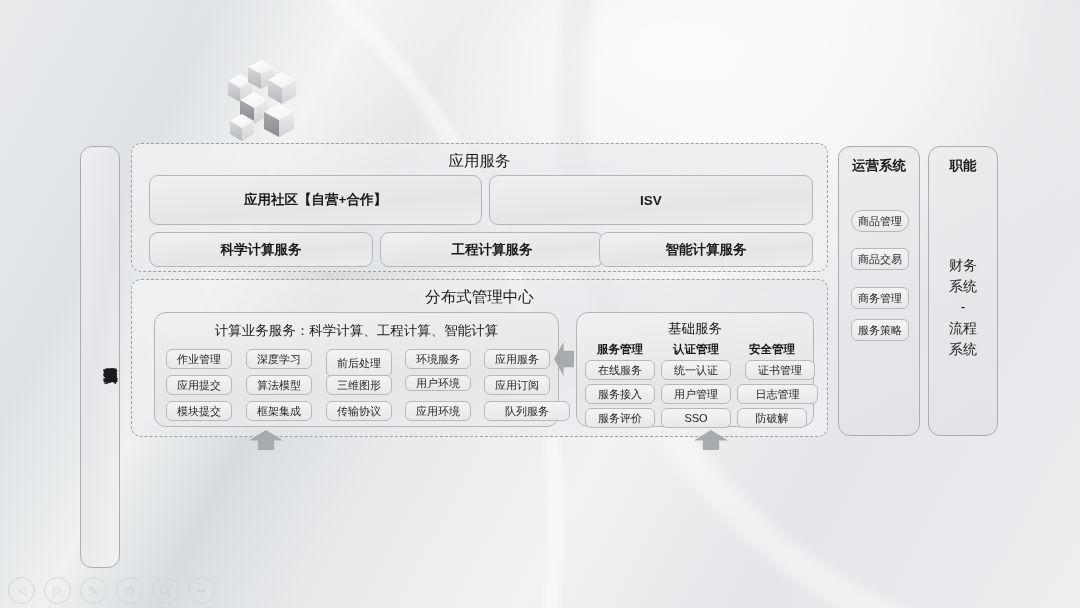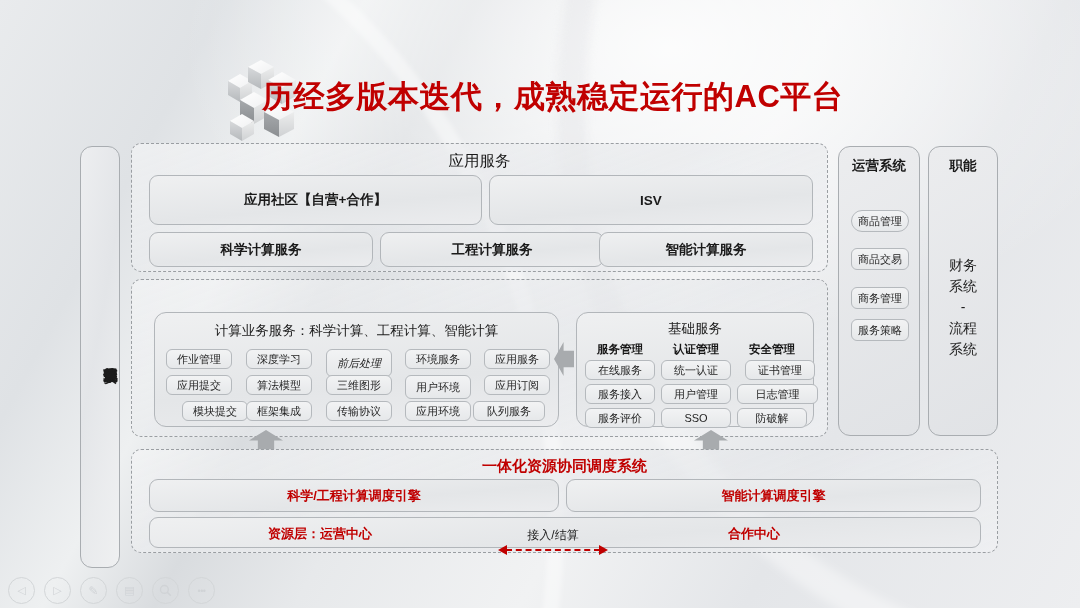--- a/index.html
+++ b/index.html
@@ -230,57 +230,57 @@
 
         <g transform="translate(8,62)">
           <polygon points="0,7 12,0 24,7 12,14" fill="url(#ct)"></polygon>
           <polygon points="0,7 12,14 12,27 0,20" fill="url(#cl)"></polygon>
           <polygon points="24,7 12,14 12,27 24,20" fill="url(#cr)"></polygon>
         </g>
       </g>
     </svg>
   </div>
 
-  <div class="title" style="color: rgb(192, 0, 0);">历经多版本迭代，成熟稳定运行的AC平台</div>
 
   <div class="vpanel" style="left:80px; top:146px; width:40px; height:422px;">
     <div class="vpanel-label">管理及安全规范体系</div>
   </div>
 
   <div class="dashbox" style="left:131px; top:143px; width:697px; height:129px;">
     <div class="section-title" style="top:7px;">应用服务</div>
     <div class="card" style="left:17px; top:31px; width:333px; height:50px;">应用社区【自营+合作】</div>
     <div class="card" style="left:357px; top:31px; width:324px; height:50px;">ISV</div>
     <div class="card" style="left:17px; top:88px; width:224px; height:35px;">科学计算服务</div>
     <div class="card" style="left:248px; top:88px; width:224px; height:35px;">工程计算服务</div>
     <div class="card" style="left:467px; top:88px; width:214px; height:35px;">智能计算服务</div>
   </div>
 
   <div class="dashbox" style="left:131px; top:279px; width:697px; height:158px;">
+    <div class="section-title" style="top:7px;">分布式管理中心</div>
 
     <div class="card plain" style="left:22px; top:32px; width:405px; height:115px; display:block; border-radius:12px;">
       <div class="subtitle" style="top:9px;">计算业务服务：科学计算、工程计算、智能计算</div>
 
       <div class="tag" style="left:11px; top:36px; width:66px; height:20px;">作业管理</div>
       <div class="tag" style="left:91px; top:36px; width:66px; height:20px;">深度学习</div>
-      <div class="tag" style="left:171px; top:36px; width:66px; height:28px;font-style:italic;">前后处理</div>
+      <div class="tag" style="left:171px; top:36px; width:66px; height:28px;">前后处理</div>
       <div class="tag" style="left:250px; top:36px; width:66px; height:20px;">环境服务</div>
       <div class="tag" style="left:329px; top:36px; width:66px; height:20px;">应用服务</div>
 
       <div class="tag" style="left:11px; top:62px; width:66px; height:20px;">应用提交</div>
       <div class="tag" style="left:91px; top:62px; width:66px; height:20px;">算法模型</div>
       <div class="tag" style="left:171px; top:62px; width:66px; height:20px;">三维图形</div>
-      <div class="tag" style="left:250px; top:62px; width:66px; height:24px;">用户环境</div>
+      <div class="tag" style="left:250px; top:62px; width:66px; height:16px;">用户环境</div>
       <div class="tag" style="left:329px; top:62px; width:66px; height:20px;">应用订阅</div>
 
-      <div class="tag" style="left:27px; top:88px; width:66px; height:20px;">模块提交</div>
+      <div class="tag" style="left:11px; top:88px; width:66px; height:20px;">模块提交</div>
       <div class="tag" style="left:91px; top:88px; width:66px; height:20px;">框架集成</div>
       <div class="tag" style="left:171px; top:88px; width:66px; height:20px;">传输协议</div>
       <div class="tag" style="left:250px; top:88px; width:66px; height:20px;">应用环境</div>
-      <div class="tag" style="left:318px; top:88px; width:72px; height:20px;">队列服务</div>
+      <div class="tag" style="left:329px; top:88px; width:86px; height:20px;">队列服务</div>
     </div>
 
     <div class="arrow-left" style="left:422px; top:62px;"></div>
 
     <div class="card plain" style="left:444px; top:32px; width:238px; height:115px; display:block; border-radius:12px;">
       <div class="subtitle" style="top:7px;">基础服务</div>
 
       <div class="colhead" style="left:8px; top:29px; width:70px;">服务管理</div>
       <div class="colhead" style="left:84px; top:29px; width:70px;">认证管理</div>
       <div class="colhead" style="left:160px; top:29px; width:70px;">安全管理</div>
@@ -312,37 +312,20 @@
 
   <div class="rail" style="left:928px; top:146px; width:70px; height:290px;">
     <div class="rail-title">职能</div>
     <div class="rail-multiline" style="top:108px; white-space:pre-line;">财务
 系统
 -
 流程
 系统</div>
   </div>
 
-  <div class="dashbox" style="left:131px; top:449px; width:867px; height:104px;">
-    <div class="section-title red" style="top:7px;">一体化资源协同调度系统</div>
-
-    <div class="card red" style="left:17px; top:29px; width:410px; height:33px;">科学/工程计算调度引擎</div>
-    <div class="card red" style="left:434px; top:29px; width:415px; height:33px;">智能计算调度引擎</div>
-
-    <div class="card plain" style="left:17px; top:67px; width:832px; height:31px; display:block; border-radius:9px;">
-      <div style="position:absolute; left:118px; top:7px; font-size:13px; font-weight:bold; color:#c00000;">资源层：运营中心</div>
-      <div class="access-label" style="left:348px; top:9px; width:110px;">接入/结算</div>
-      <div class="dblarrow" style="left:348px; top:27px; width:110px;">
-        <div class="head l"></div>
-        <div class="line"></div>
-        <div class="head r"></div>
-      </div>
-      <div style="position:absolute; left:578px; top:7px; font-size:13px; font-weight:bold; color:#c00000;">合作中心</div>
-    </div>
-  </div>
 
   <div class="toolbar">
     <div class="tbtn">
       <span style="font-size:11px;">◁</span>
     </div>
     <div class="tbtn">
       <span style="font-size:11px;">▷</span>
     </div>
     <div class="tbtn">
       <span style="font-size:12px;">✎</span>

